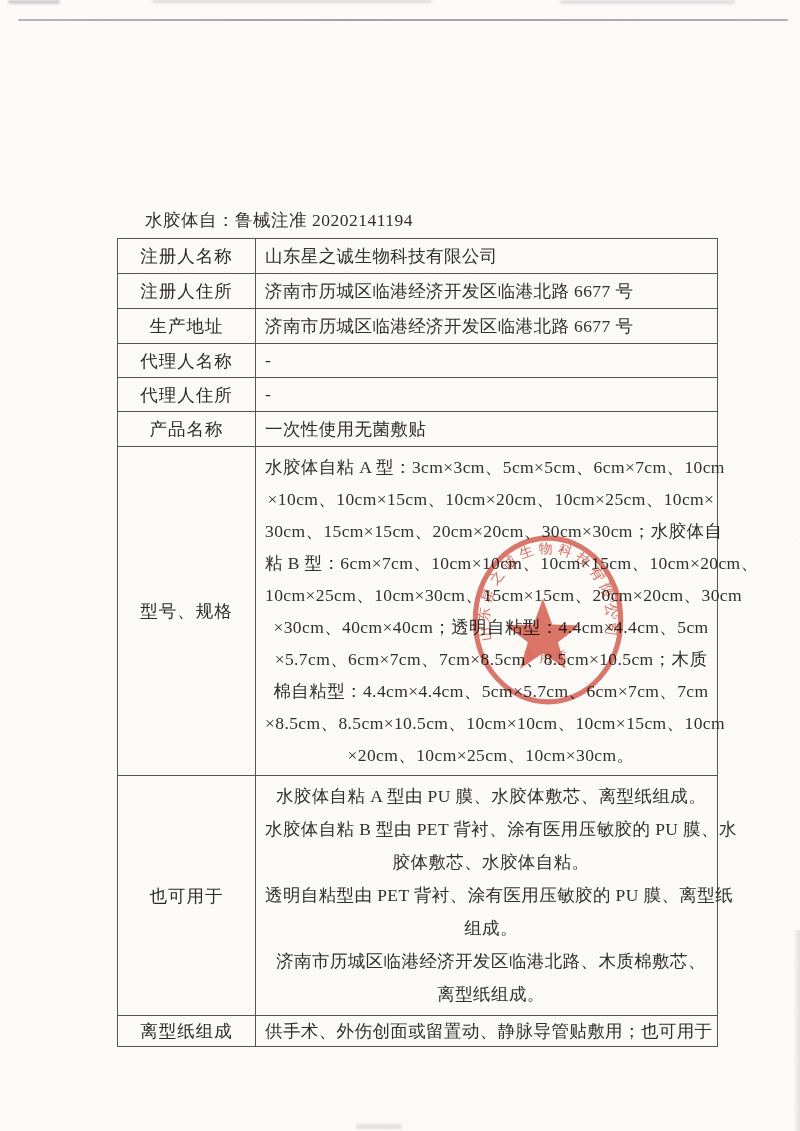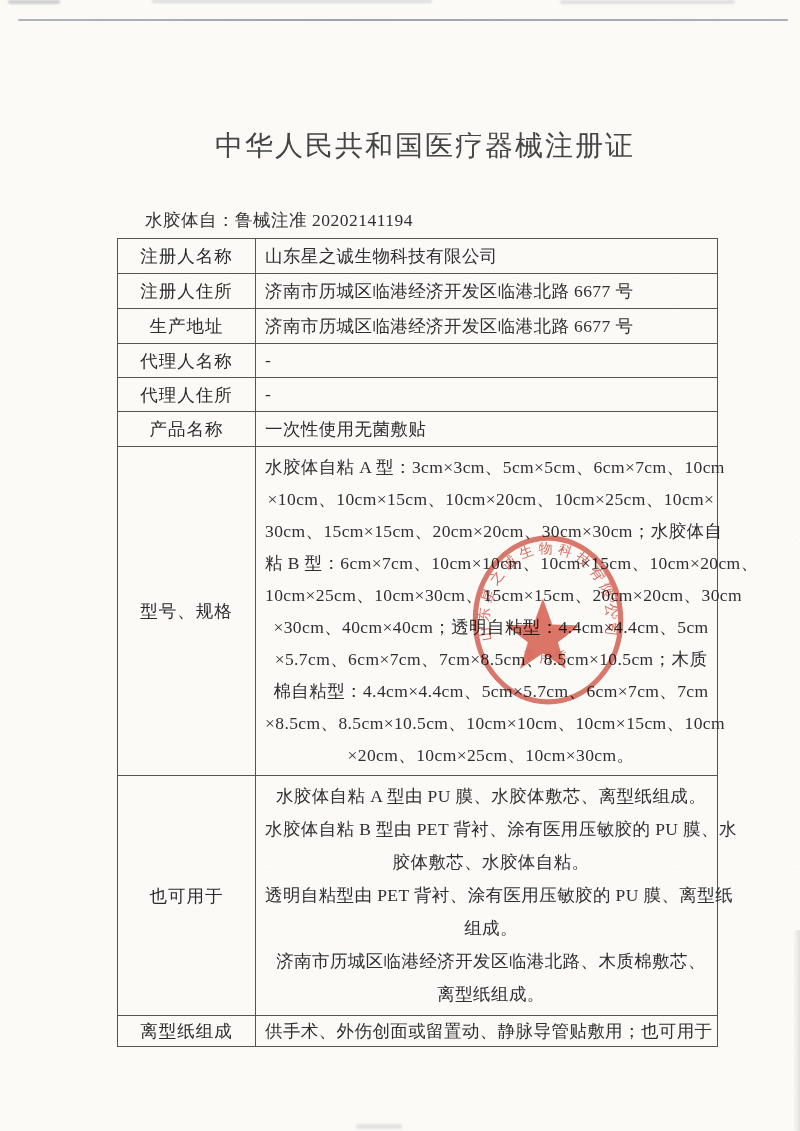--- a/index.html
+++ b/index.html
@@ -69,21 +69,20 @@
 
 <div class="page">
 
   <div class="top-line"></div>
   <div class="smudge s1"></div>
   <div class="smudge s2"></div>
   <div class="smudge s3"></div>
   <div class="smudge s4"></div>
   <div class="edge-shade"></div>
 
-  <h1 class="doc-title">中华人民共和国医疗器械注册证</h1>
 
   <div class="reg-line"><span>水胶体自：</span><span>鲁械注准 20202141194</span></div>
 
   <table class="cert-table">
     <tbody>
         <tr class="r-m">
       <td class="label">注册人名称</td>
       <td class="value">山东星之诚生物科技有限公司</td>
     </tr>
     <tr class="r-m">

